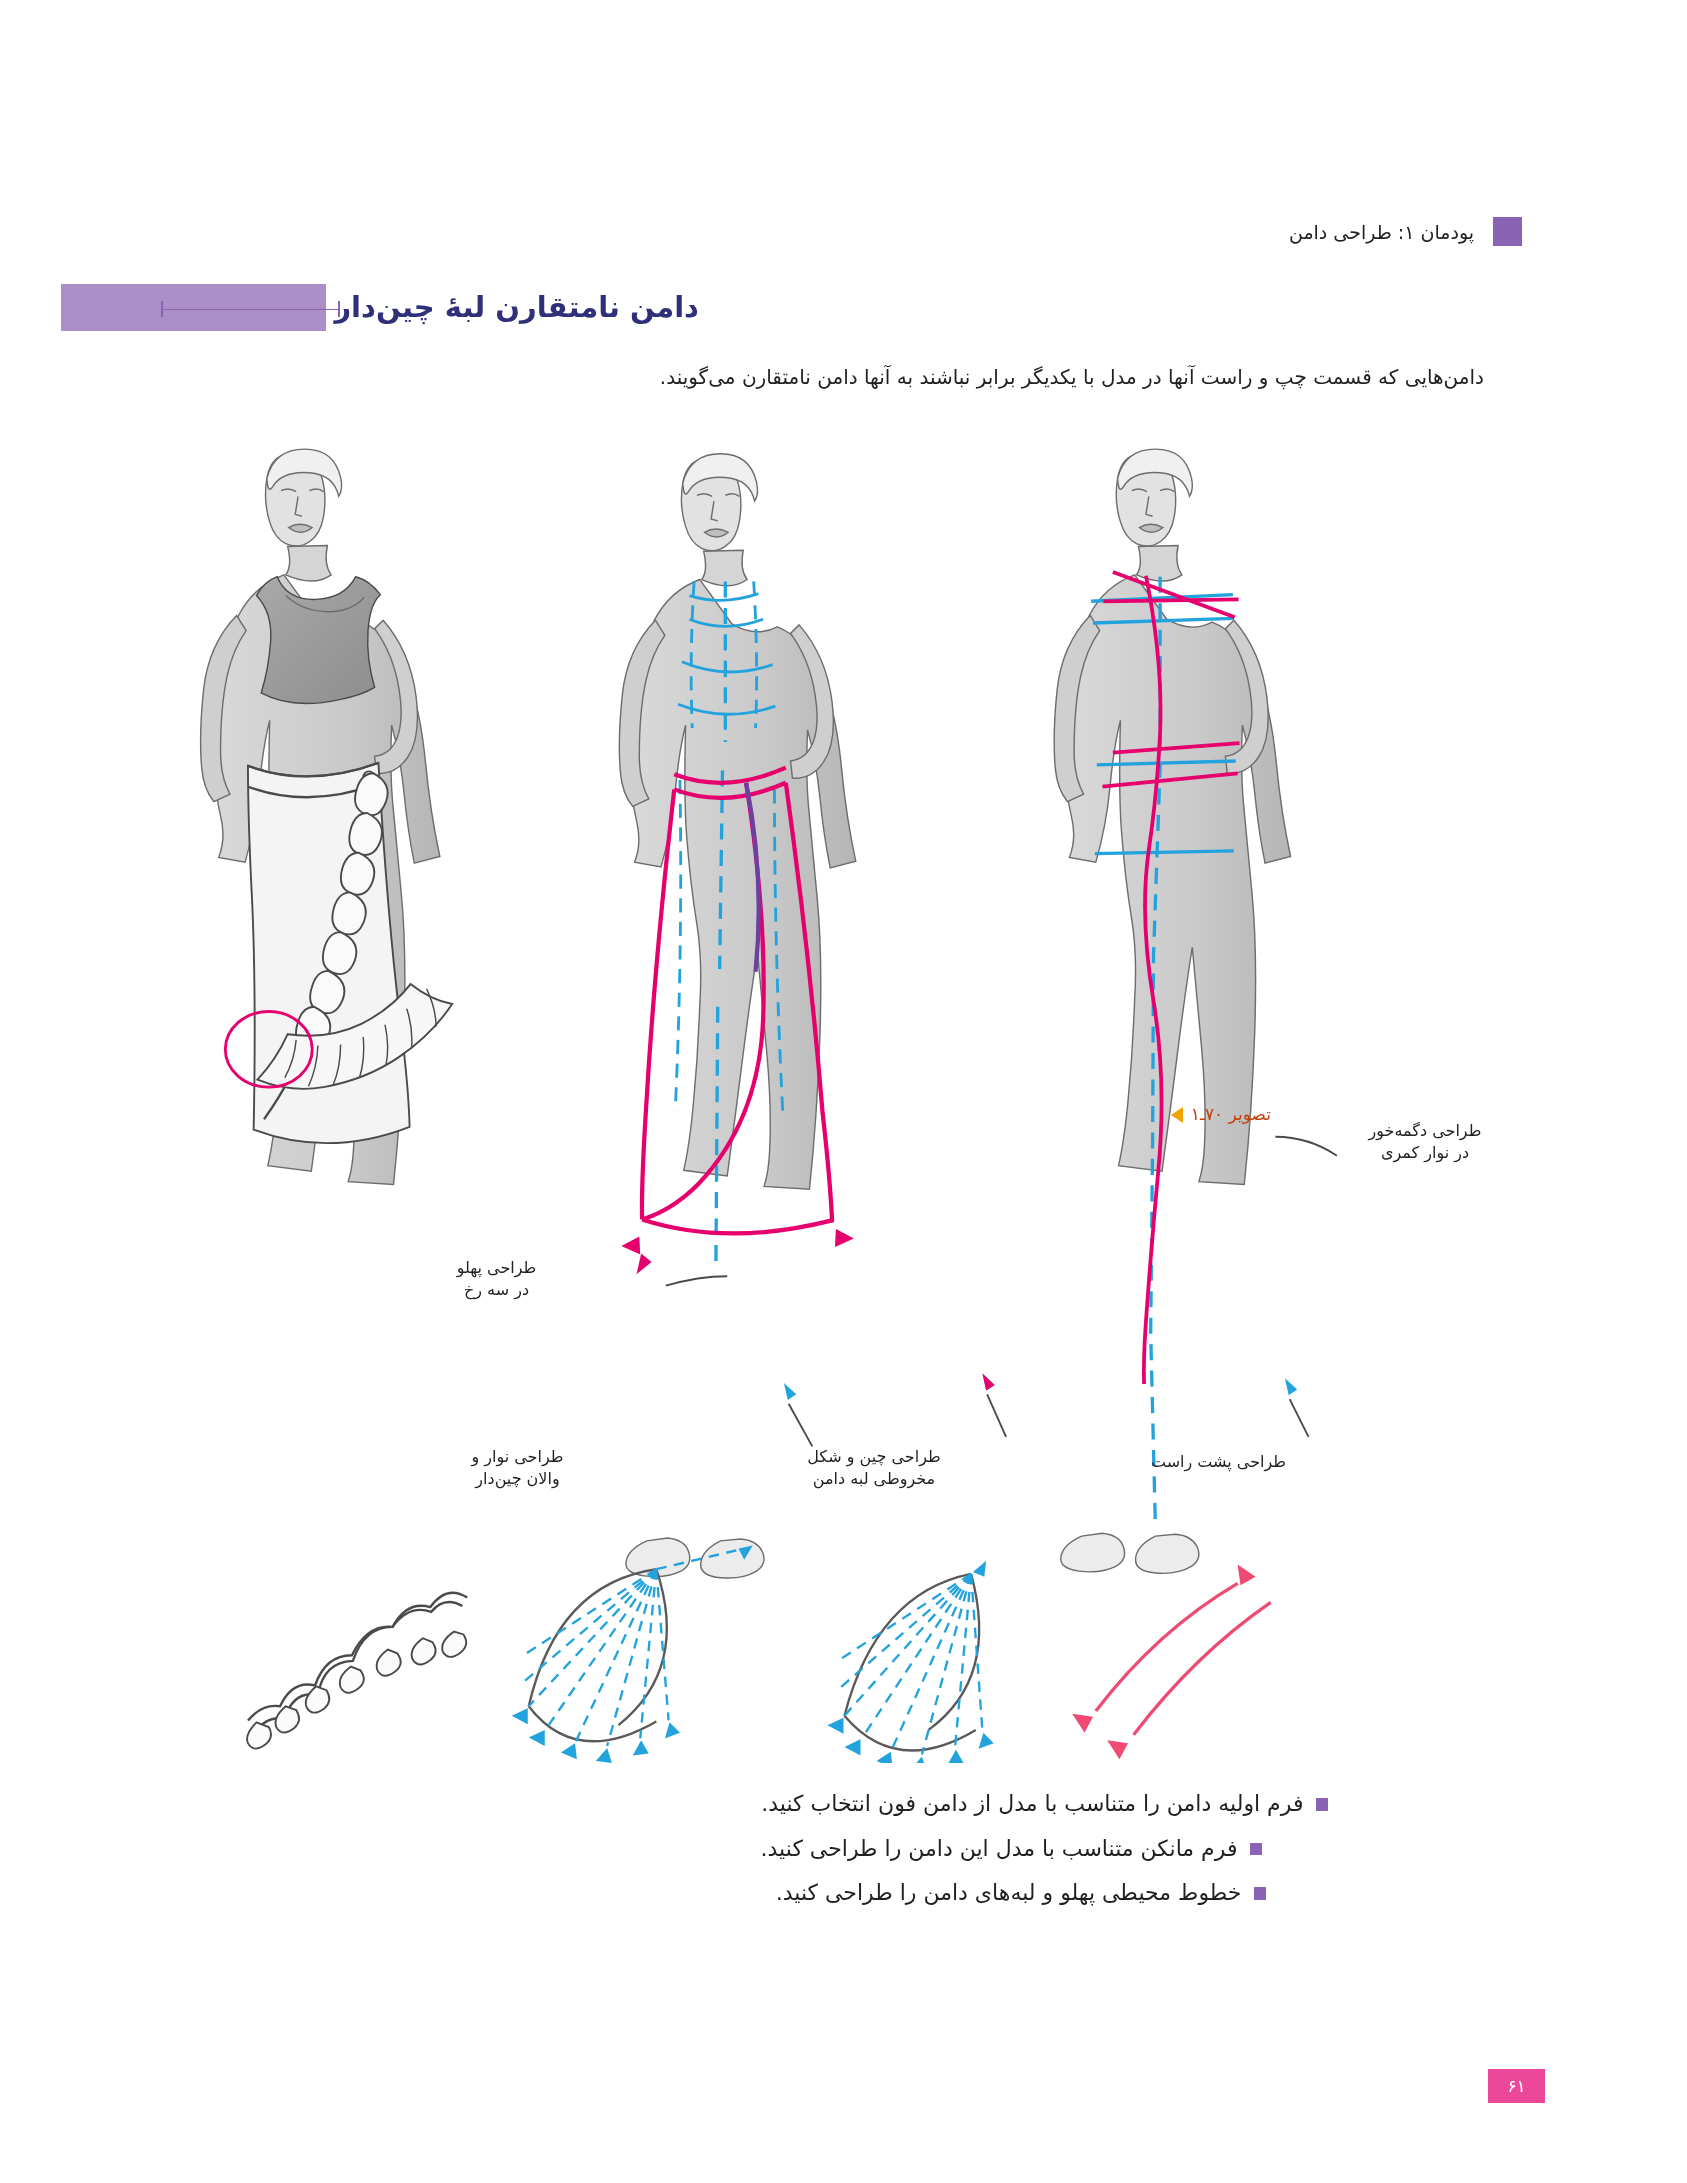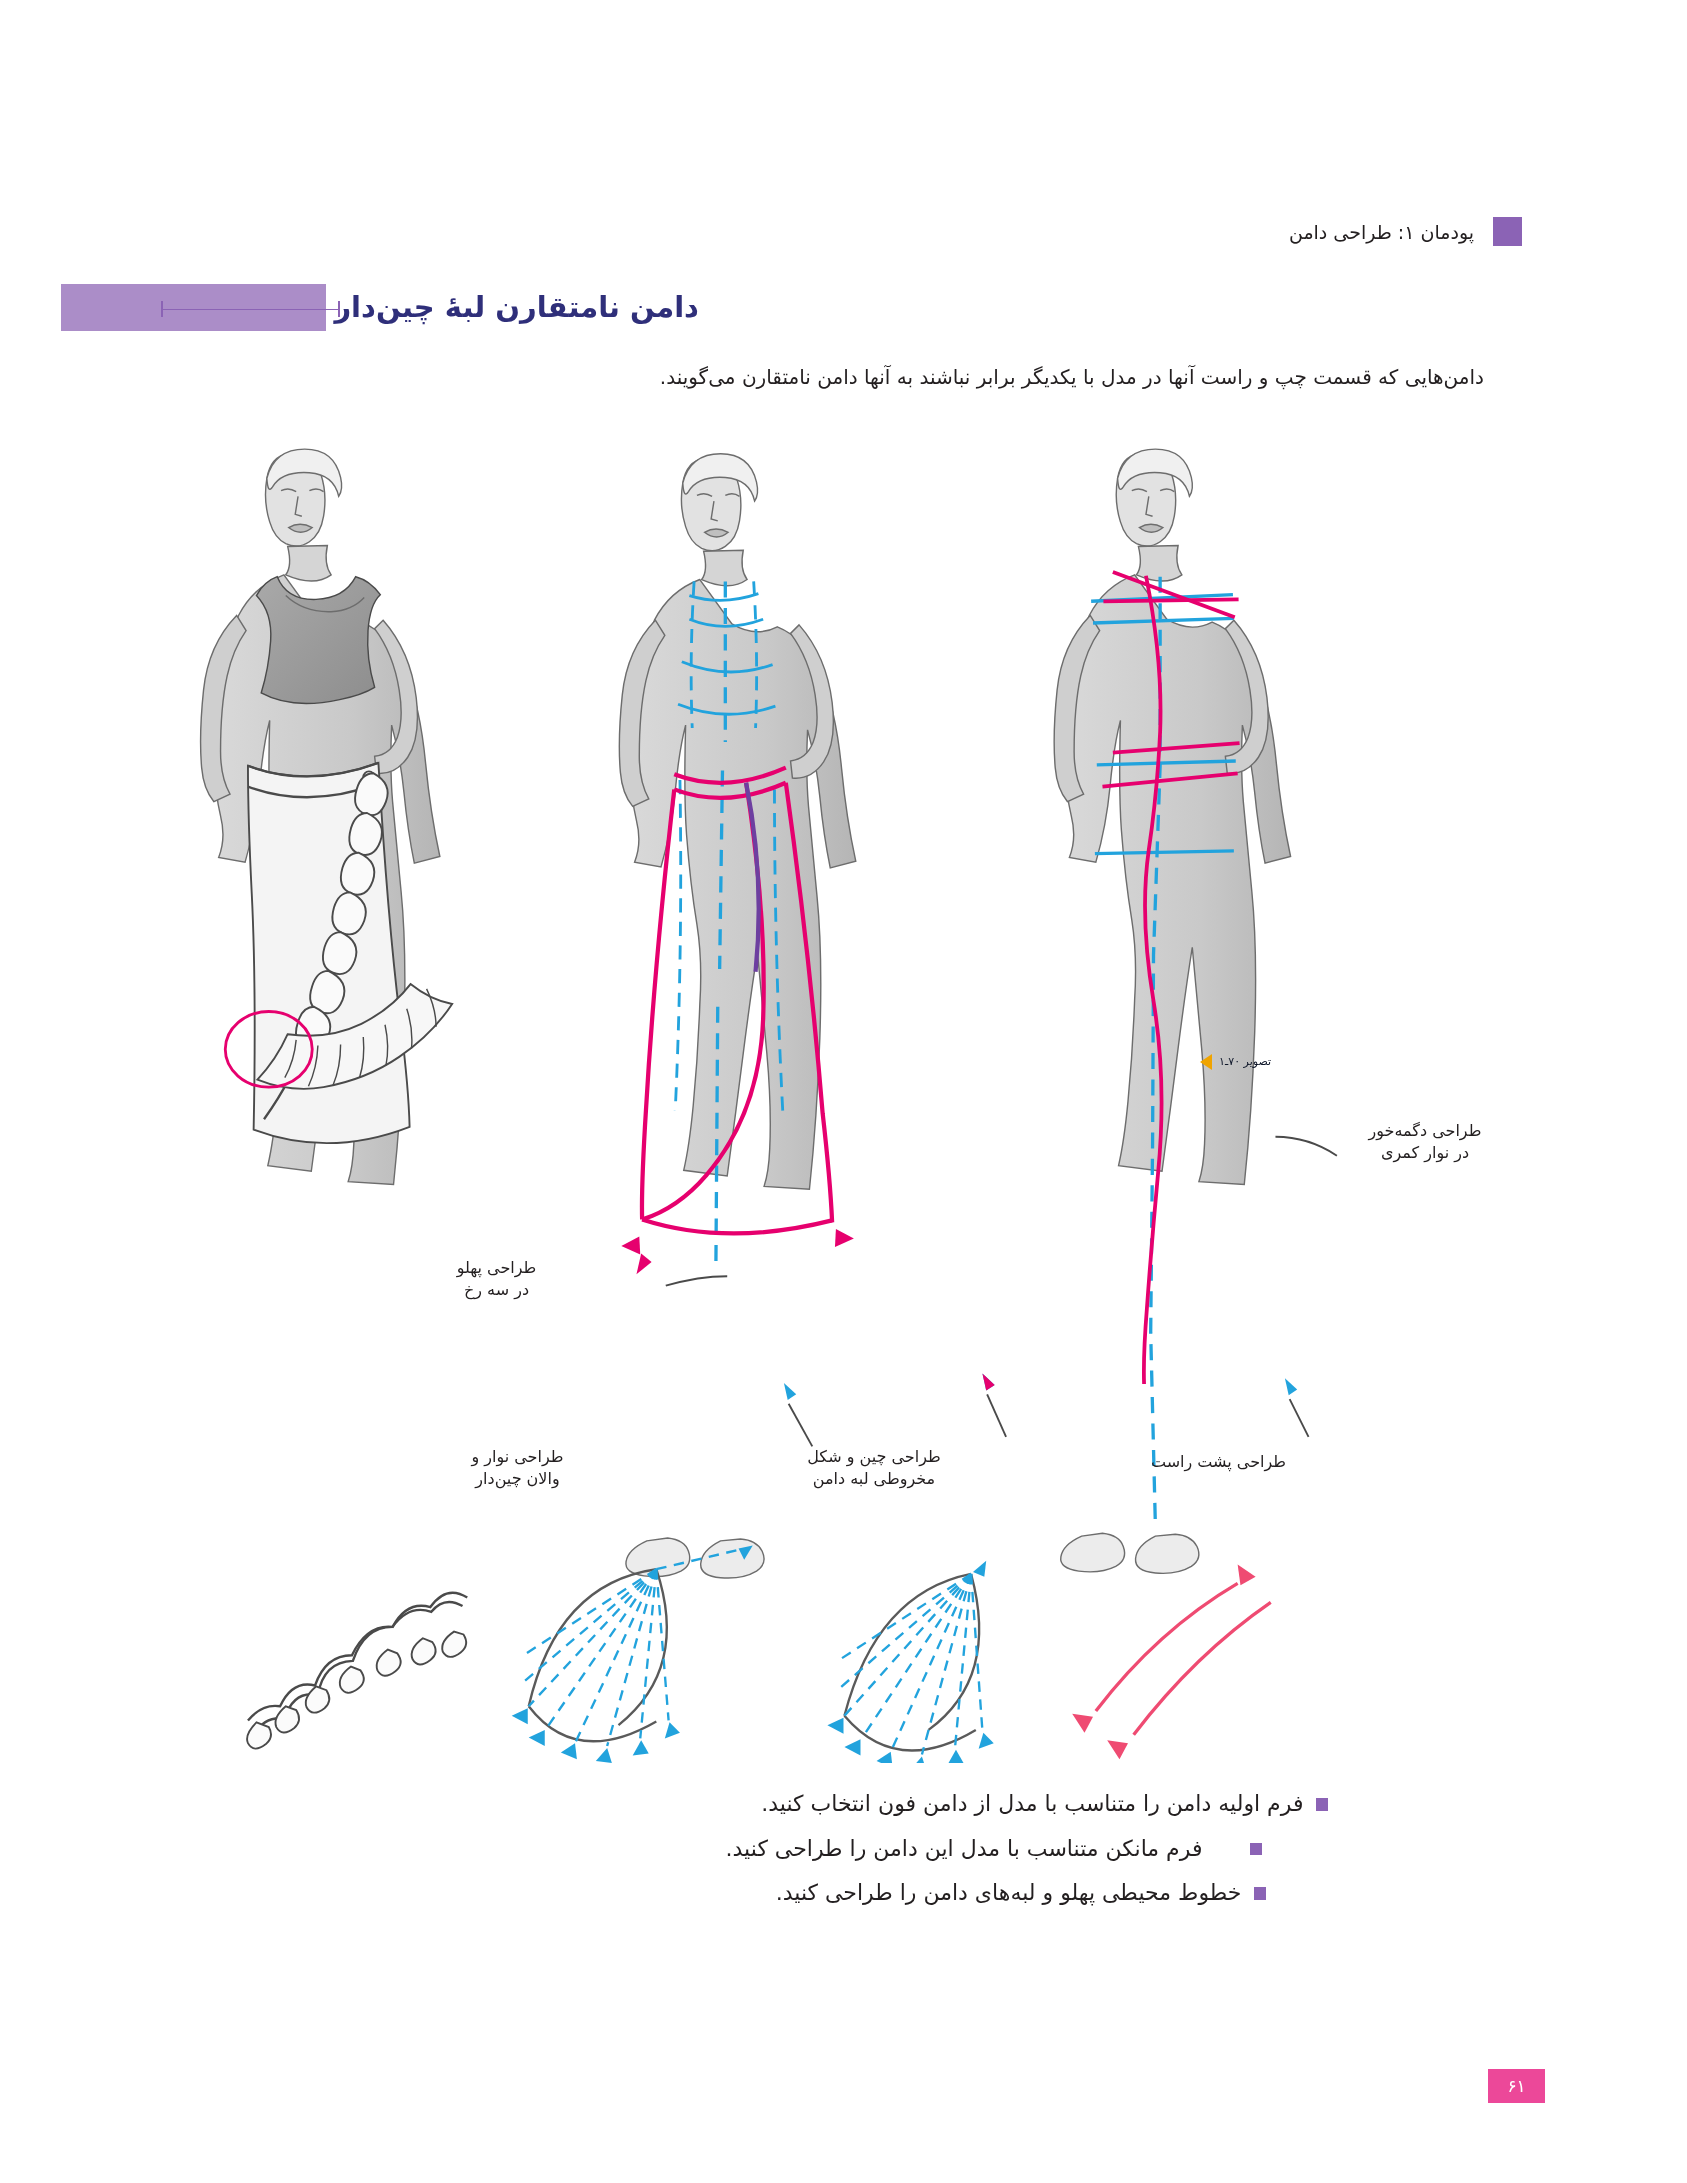--- a/index.html
+++ b/index.html
@@ -128,24 +128,24 @@
     position: absolute;
     font-size: 16px;
     line-height: 22px;
     color: #231f20;
     text-align: center;
     white-space: pre-line;
   }
 
   .fig-num {
     position: absolute;
-    top: 1054px;
+    top: 1104px;
     right: 416px;
-    font-size: 11px;
-    color: #0f172a;
+    font-size: 17px;
+    color: #c2410c;
     white-space: nowrap;
   }
   .fig-num .tri {
     display: inline-block;
     width: 0;
     height: 0;
     border-top: 8px solid transparent;
     border-bottom: 8px solid transparent;
     border-right: 12.3px solid #f0a400;
     margin-right: 7.6px;
@@ -460,21 +460,21 @@
 
   <div class="fig-num">
     <span>تصویر ۷۰ـ۱</span><span class="tri"></span>
   </div>
 
   <div class="bullets">
     <div class="bullet-row" style="padding-right:203px;">
       <div class="bullet-mark"></div>
       <div class="bullet-text">فرم اولیه دامن را متناسب با مدل از دامن فون انتخاب کنید.</div>
     </div>
-    <div class="bullet-row" style="padding-right:269px;gap:35px;">
+    <div class="bullet-row" style="padding-right:269px;">
       <div class="bullet-mark"></div>
       <div class="bullet-text">فرم مانکن متناسب با مدل این دامن را طراحی کنید.</div>
     </div>
     <div class="bullet-row" style="padding-right:265px;">
       <div class="bullet-mark"></div>
       <div class="bullet-text">خطوط محیطی پهلو و لبه‌های دامن را طراحی کنید.</div>
     </div>
   </div>
 
   <div class="folio">۶۱</div>

